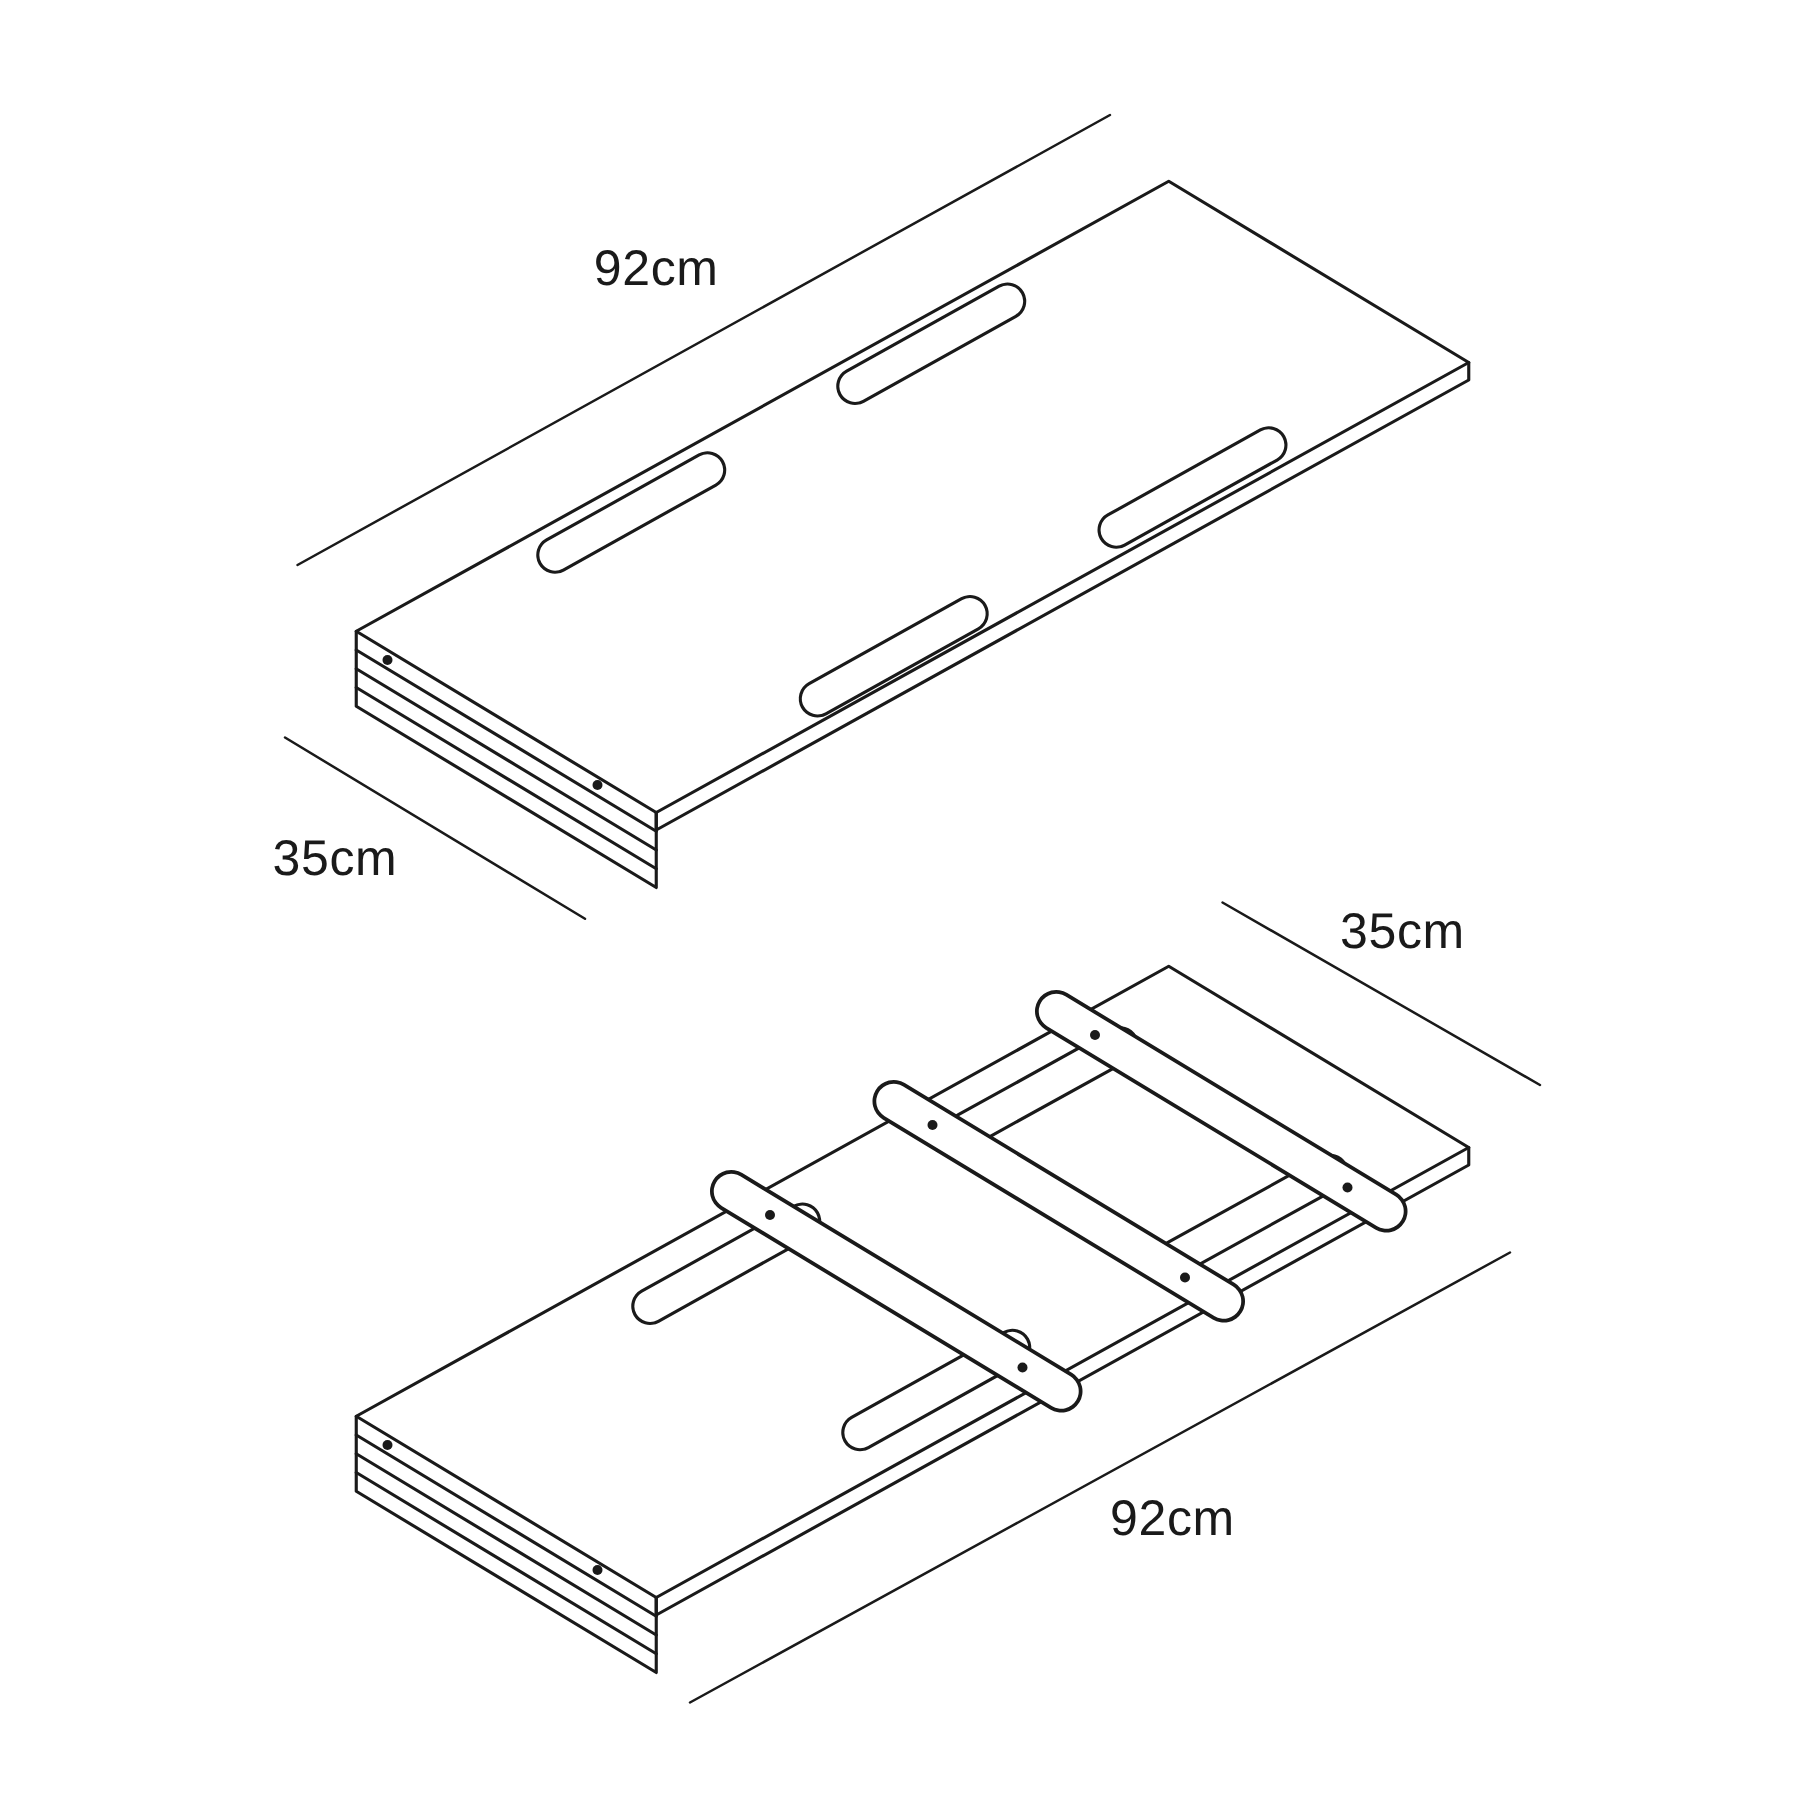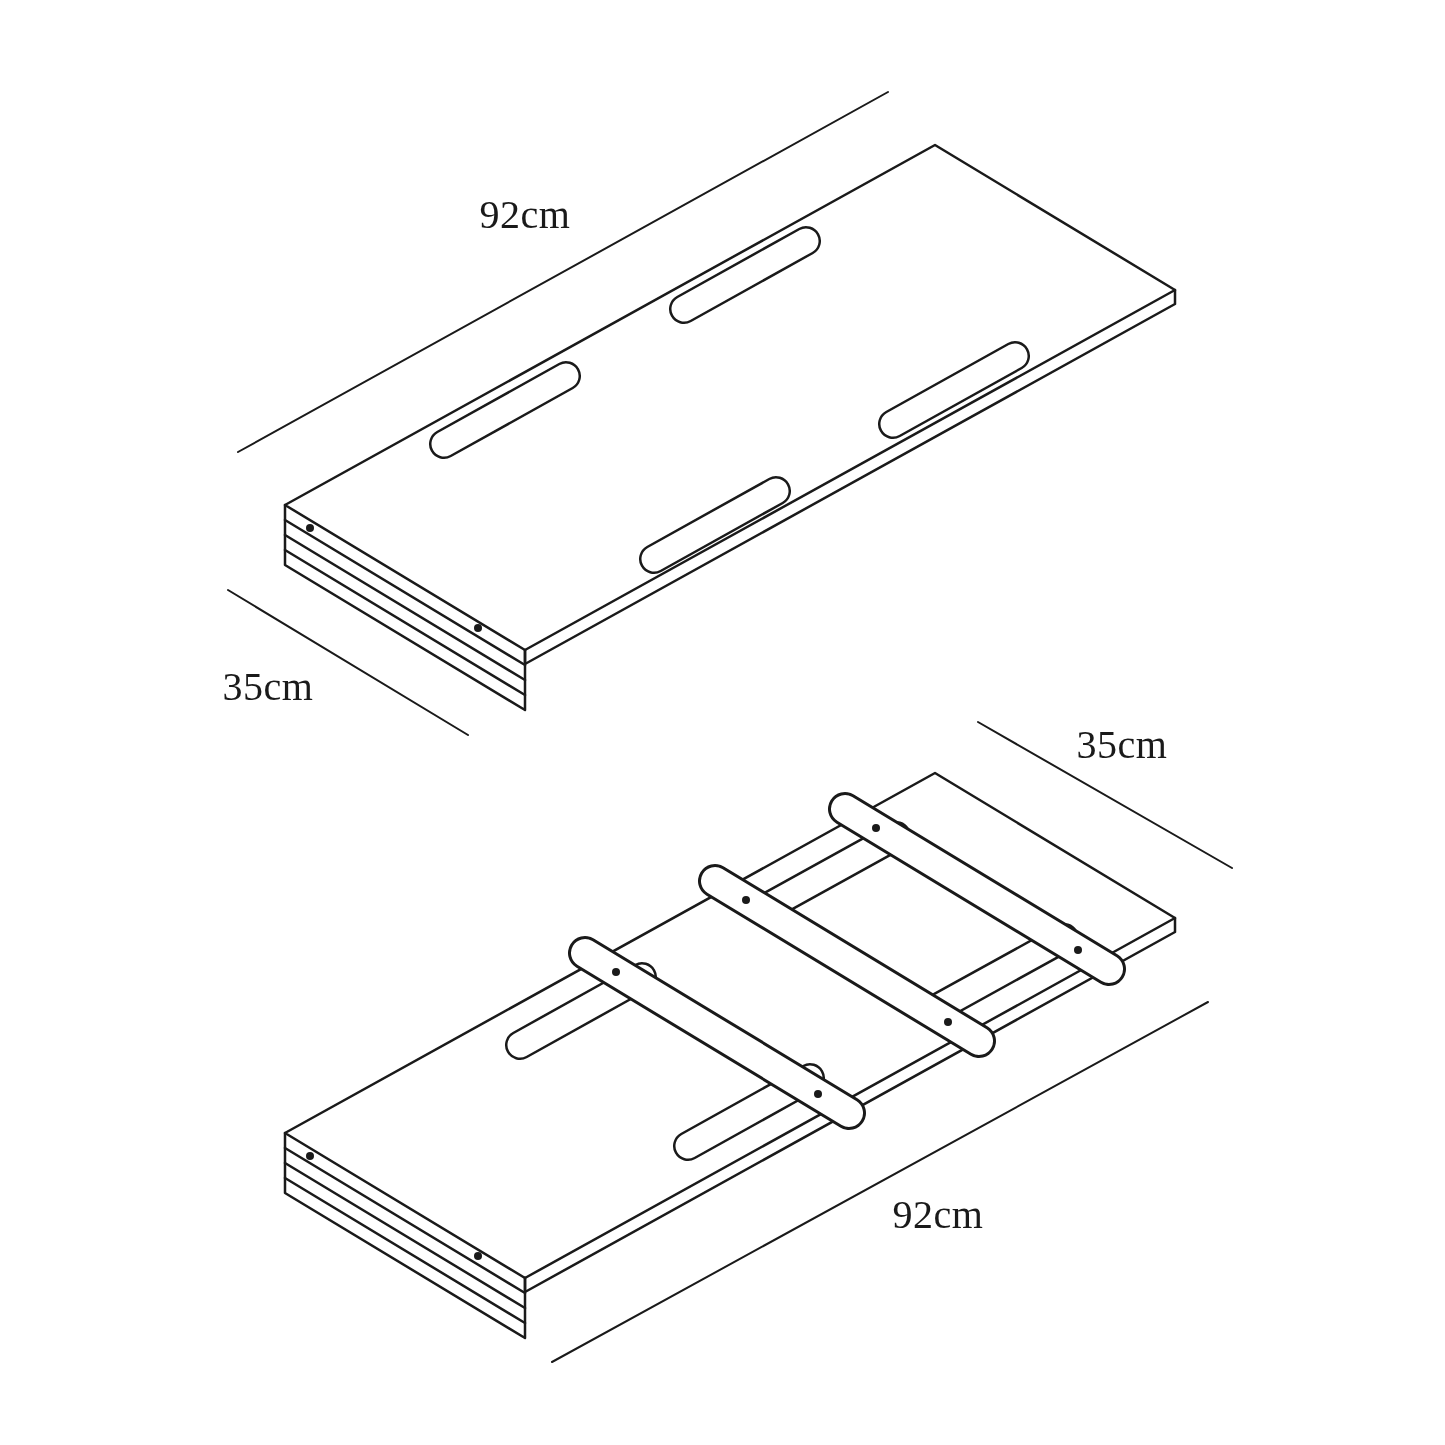--- a/index.html
+++ b/index.html
@@ -6,21 +6,21 @@
     margin: 0;
     padding: 0;
     background: #ffffff;
   }
   .canvas {
     position: relative;
     width: 1445px;
     height: 1440px;
     background: #ffffff;
     overflow: hidden;
-    font-family: Liberation Serif, serif;
+    font-family: Liberation Sans, sans-serif;
   }
   svg {
     position: absolute;
     inset: 0;
     display: block;
   }
   .outline {
     fill: none;
     stroke: #1a1a1a;
     stroke-width: 2.5;

